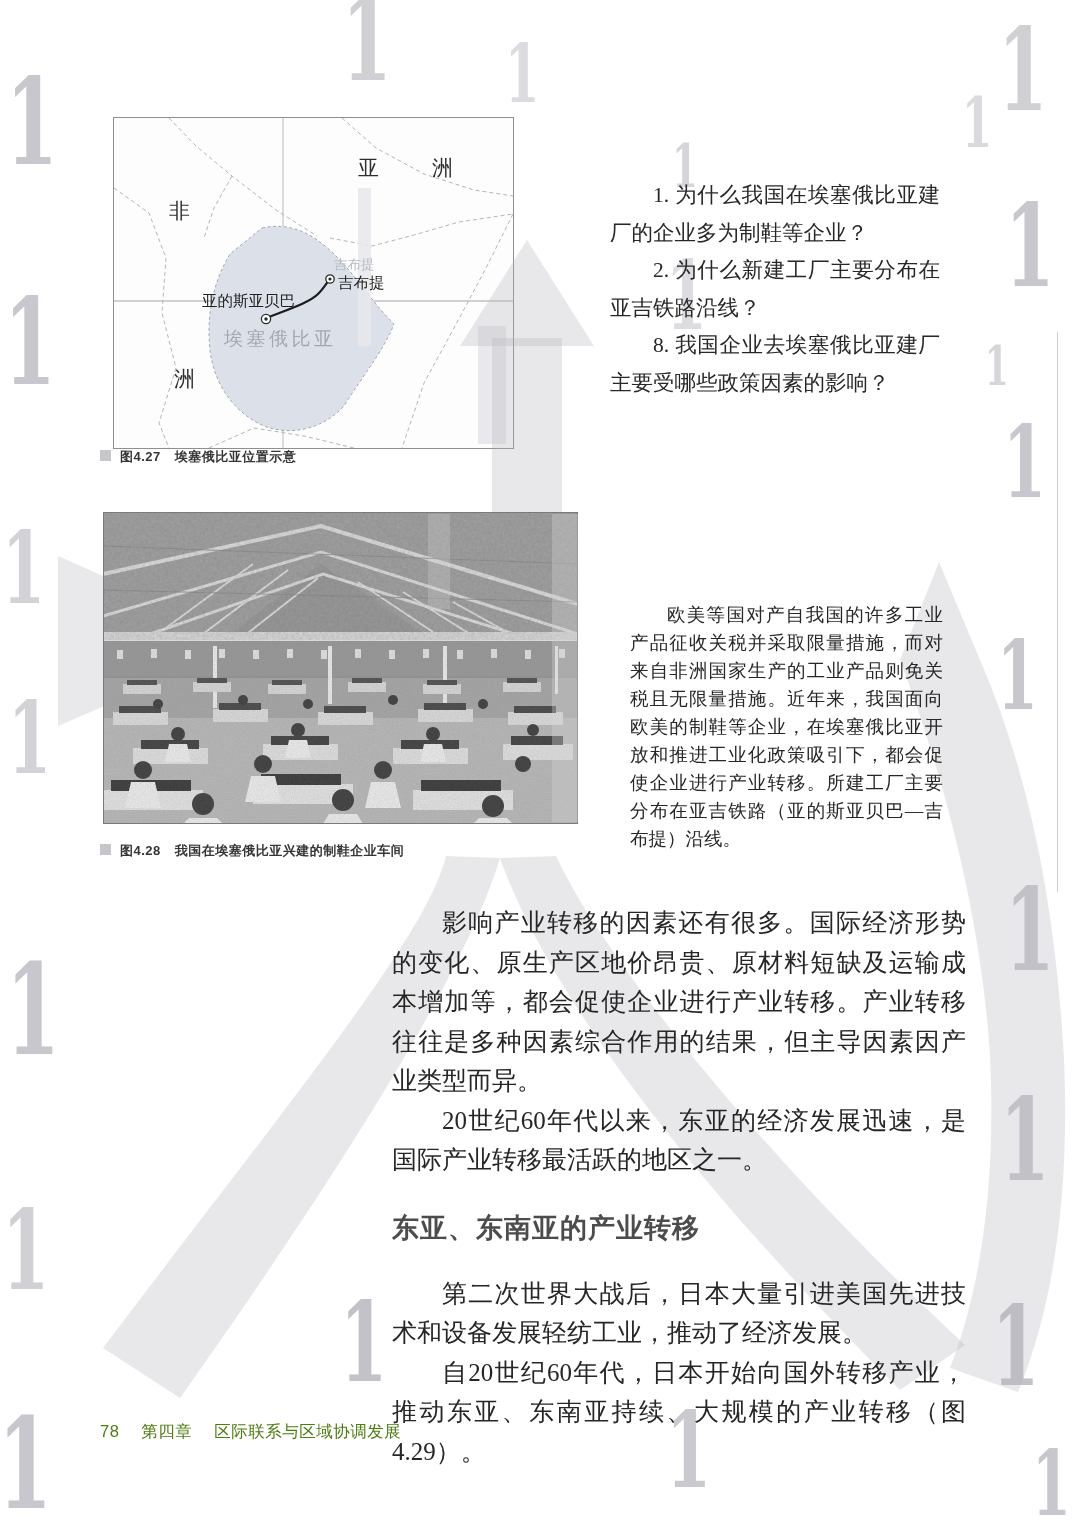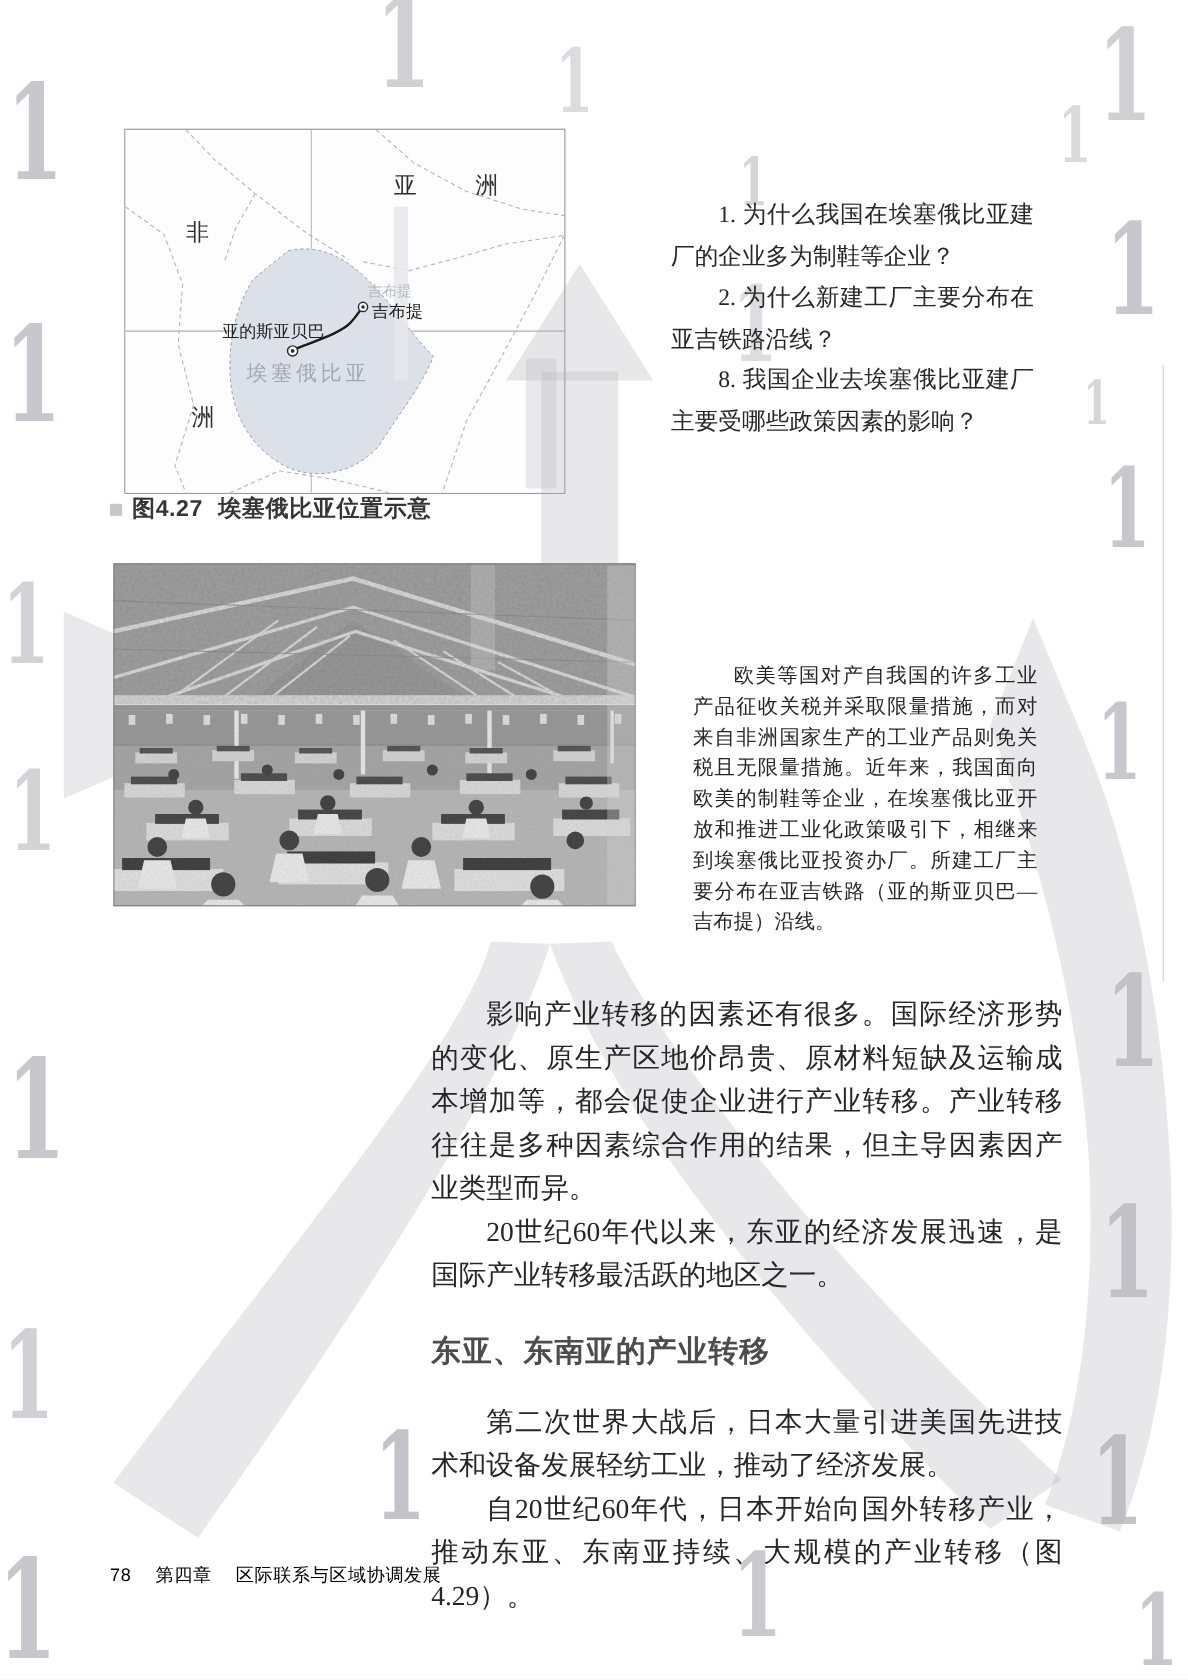--- a/index.html
+++ b/index.html
@@ -20,21 +20,21 @@
   
   .wm-over{position:absolute;inset:0;z-index:3;pointer-events:none;}
   
   .map-fig{
     position:absolute;left:113px;top:117px;width:399px;height:330px;
     background:#fdfdfd;border:1px solid #8f8f8f;z-index:2;
   }
   .caption{
     position:absolute;z-index:4;
     font-family:"Liberation Sans","DejaVu Sans",sans-serif;
-    font-size:21px;font-weight:600;color:#353535;letter-spacing:.5px;
+    font-size:13px;font-weight:600;color:#353535;letter-spacing:.5px;
   }
   .caption .cap-icon{display:inline-block;width:11px;height:11px;background:#c6c6cb;margin-right:9px;}
   .caption .cap-label{margin-right:14px;}
   .cap-map{left:100px;top:448px;}
   .cap-photo{left:100px;top:842px;}
   .photo-fig{position:absolute;left:103px;top:512px;width:475px;height:312px;z-index:2;}
   
   .think{position:absolute;left:588px;top:163px;width:354px;z-index:4;}
   .think-head{display:flex;align-items:center;}
   .think-title{
@@ -61,21 +61,21 @@
   .main .heading{
     margin:31px 0 0 0;
     font-family:"Liberation Sans","DejaVu Sans",sans-serif;
     font-size:27px;font-weight:bold;color:#4c4c4c;letter-spacing:1px;line-height:34px;
   }
   .main .after-heading{margin-top:29px;}
   
   .footer{
     position:absolute;left:100px;top:1421px;z-index:4;
     font-family:"Liberation Sans","DejaVu Sans",sans-serif;
-    font-size:16.5px;color:#000000;letter-spacing:.5px;
+    font-size:16.5px;color:#4d7c0f;letter-spacing:.5px;
   }
   .footer span{margin-right:22px;}
   .footer .ft-title{margin-right:0;}
   svg text{font-family:"Liberation Serif","DejaVu Serif",serif;}
 </style>
 </head>
 <body>
 
 <div class="page">
 
@@ -315,23 +315,26 @@
           <polygon points="376,306 404,306 410,312 370,312"></polygon>
         </g>
       </g>
 
       <rect width="475" height="128" filter="url(#grain2)" opacity="0.5"></rect>
       <rect width="475" height="312" filter="url(#grain)" opacity="0.45"></rect>
       <rect x="0.5" y="0.5" width="474" height="311" fill="none" stroke="#7a7a7a" stroke-width="1"></rect>
     </svg>
   </div>
 
+  <div class="caption cap-photo">
+    <span class="cap-icon"></span><span class="cap-label">图4.28</span><span>我国在埃塞俄比亚兴建的制鞋企业车间</span>
+  </div>
 
   <div class="note">
-    <p>欧美等国对产自我国的许多工业产品征收关税并采取限量措施，而对来自非洲国家生产的工业产品则免关税且无限量措施。近年来，我国面向欧美的制鞋等企业，在埃塞俄比亚开放和推进工业化政策吸引下，相继来到埃塞俄比亚投资办厂。所建工厂主要分布在亚吉铁路（亚的斯亚贝巴—吉布提）沿线。</p>
+    <p>欧美等国对产自我国的许多工业产品征收关税并采取限量措施，而对来自非洲国家生产的工业产品则免关税且无限量措施。近年来，我国面向欧美的制鞋等企业，在埃塞俄比亚开放和推进工业化政策吸引下，都会促使企业进行产业转移。所建工厂主要分布在亚吉铁路（亚的斯亚贝巴—吉布提）沿线。</p>
   </div>
 
   <div class="wm-over">
     <svg width="1080" height="1527">
       <g fill="rgba(178,178,186,0.30)">
 
         <polygon points="527,240 594,346 460,346"></polygon>
         <polygon points="492,338 562,338 562,512 492,512"></polygon>
 
         <path d="M500,858 C472,952 378,1118 180,1398 L103,1348 C292,1098 428,934 446,856 Z"></path>

